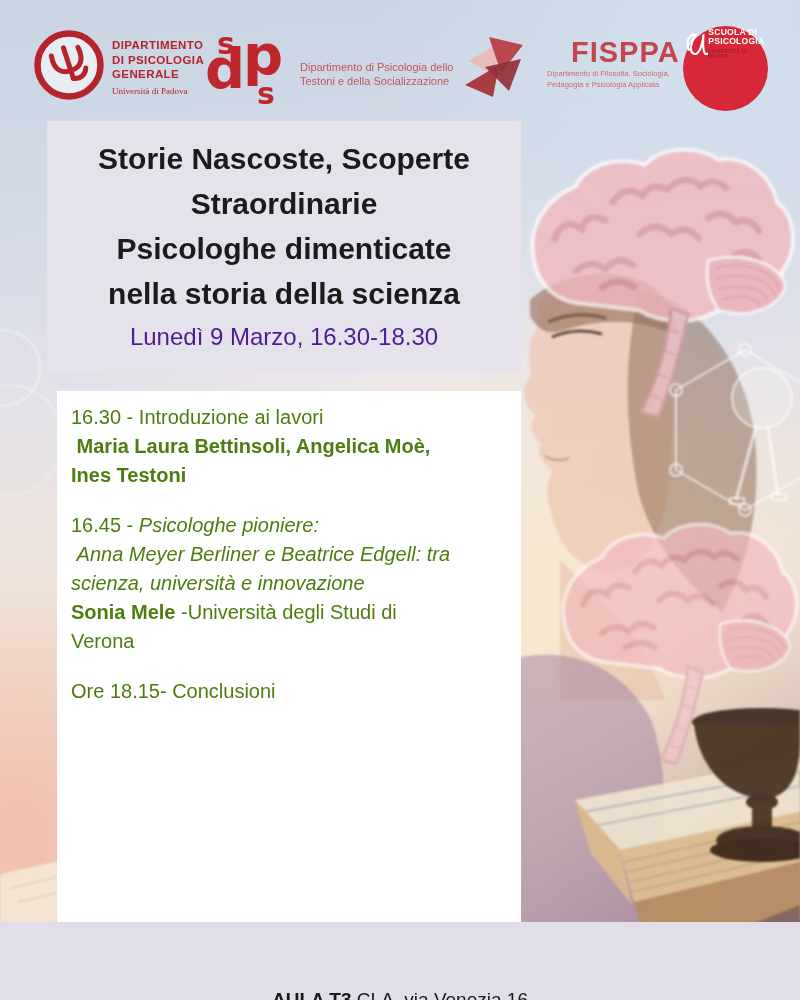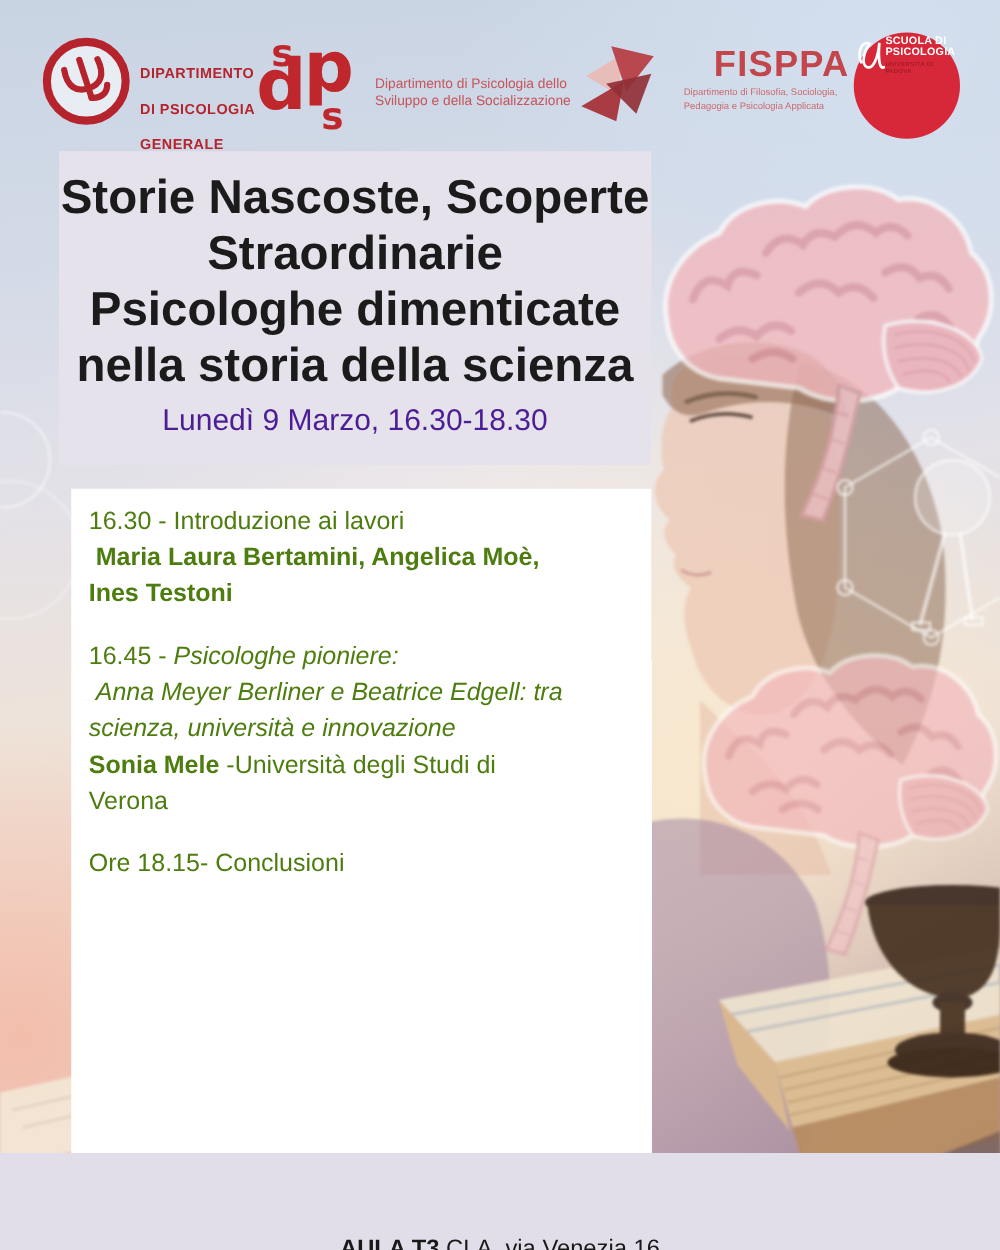--- a/index.html
+++ b/index.html
@@ -13,42 +13,42 @@
       radial-gradient(circle at 2% 83%, rgba(243,188,170,.95), rgba(243,188,170,0) 22%),
       radial-gradient(circle at 70% 62%, rgba(250,233,205,.85), rgba(250,233,205,0) 38%),
       radial-gradient(circle at 100% 94%, rgba(118,88,94,.55), rgba(118,88,94,0) 30%),
       radial-gradient(circle at 50% 42%, rgba(246,238,235,.55), rgba(246,238,235,0) 45%),
       linear-gradient(176deg,#c9d4e3 0%,#d3dae7 20%,#e3e1e8 38%,#eee3d9 56%,#f0ddcf 72%,#e7cec7 86%,#d8c2c6 100%);
   }
   .bg-art{position:absolute;left:0;top:0;filter:blur(1.1px);}
   
   .logo1{position:absolute;left:33px;top:29px;display:flex;align-items:flex-start;}
   .logo1-text{margin-left:7px;padding-top:9px;color:#b5232d;}
-  .logo1-text .l{font-weight:bold;font-size:11.5px;line-height:14.5px;letter-spacing:.4px;margin-top:14px;}
+  .logo1-text .l{font-weight:bold;font-size:11.5px;line-height:14.5px;letter-spacing:.4px;}
   .logo1-sub{font-family:"Liberation Serif",serif;font-size:9px;margin-top:4px;color:#b5232d;}
   .sdps{position:absolute;left:205px;top:27px;width:92px;height:82px;color:#c0272d;font-weight:bold;font-family:"DejaVu Sans","Liberation Sans",sans-serif;}
   .sdps span{position:absolute;line-height:1;}
   .sdps .s1{left:12px;top:2px;font-size:30px;}
   .sdps .d1{left:0px;top:14px;font-size:56px;}
   .sdps .p1{left:38px;top:0px;font-size:56px;}
   .sdps .s2{left:52px;top:52px;font-size:30px;}
   .sdps-text{position:absolute;left:300px;top:60px;color:#c4555c;font-size:11px;line-height:14px;}
   .fisppa{position:absolute;left:463px;top:31px;display:flex;}
   .fisppa-name{color:#c2464c;font-size:29px;font-weight:bold;letter-spacing:1px;line-height:30px;margin-left:24px;}
   .fisppa-sub{color:#ca6b70;font-size:7.6px;line-height:9px;margin-top:2px;}
   .scuola{position:absolute;left:683px;top:26px;width:85px;height:85px;border-radius:50%;background:#d62839;display:flex;align-items:flex-start;justify-content:center;}
   .scuola-inner{display:flex;align-items:center;}
   .scuola-text{color:#fff;font-weight:bold;font-size:8.6px;line-height:9.5px;letter-spacing:.2px;}
   .scuola-sub{color:#8f1520;font-size:4.6px;letter-spacing:.4px;margin-top:2px;}
   
   .title-block{
     position:absolute;left:47px;top:121px;width:474px;height:251px;
     background:#e6e2eb;text-align:center;padding-top:15px;box-sizing:border-box;
   }
-  .title-line{font-weight:bold;font-size:38px;line-height:45px;color:#1b1b1b;}
+  .title-line{font-weight:bold;font-size:30px;line-height:45px;color:#1b1b1b;}
   .date-line{font-size:24px;color:#4c1d95;margin-top:7px;}
   
   .program-box{
     position:absolute;left:57px;top:391px;width:464px;height:634px;
     background:#ffffff;box-sizing:border-box;padding:12px 14px;
     font-size:20px;line-height:29px;color:#4d7c0f;
   }
   .prog-item{margin:0 0 21px 0;white-space:pre-wrap;}
   .seg-b{font-weight:bold;}
   .seg-i{font-style:italic;}
@@ -180,21 +180,21 @@
   </div>
 
   <div class="sdps">
     <span class="s1">s</span>
     <span class="d1">d</span>
     <span class="p1">p</span>
     <span class="s2">s</span>
   </div>
   <div class="sdps-text">
     <div>Dipartimento di Psicologia dello</div>
-    <div>Sviluppo e della Socializzazione</div>
+    <div>Testoni e della Socializzazione</div>
   </div>
 
   <div class="fisppa">
     <svg width="80" height="70" viewBox="0 0 80 70">
       <polygon points="6,30 38,10 30,44" fill="#e8bcb9"></polygon>
       <polygon points="2,54 36,34 30,66" fill="#a83c42"></polygon>
       <polygon points="26,6 60,14 38,42" fill="#b9474e"></polygon>
       <polygon points="22,36 58,28 46,60" fill="#903036" opacity="0.92"></polygon>
     </svg>
     <div style="margin-left:4px;padding-top:6px;">
@@ -219,21 +219,21 @@
 
   <div class="title-block">
     <div class="title-line">Storie Nascoste, Scoperte</div>
     <div class="title-line">Straordinarie</div>
     <div class="title-line">Psicologhe dimenticate</div>
     <div class="title-line">nella storia della scienza</div>
     <div class="date-line">Lunedì 9 Marzo, 16.30-18.30</div>
   </div>
 
   <div class="program-box" id="program-box">
-      <p class="prog-item"><span class="seg-r">16.30 - Introduzione ai lavori</span><br><span class="seg-b"> Maria Laura Bertamini, Angelica Moè,</span><br><span class="seg-b">Ines Testoni</span></p>
+      <p class="prog-item"><span class="seg-r">16.30 - Introduzione ai lavori</span><br><span class="seg-b"> Maria Laura Bettinsoli, Angelica Moè,</span><br><span class="seg-b">Ines Testoni</span></p>
       <p class="prog-item"><span class="seg-r">16.45 - </span><span class="seg-i">Psicologhe pioniere:</span><br><span class="seg-i"> Anna Meyer Berliner e Beatrice Edgell: tra</span><br><span class="seg-i">scienza, università e innovazione</span><br><span class="seg-b">Sonia Mele</span><span class="seg-r"> -Università degli Studi di</span><br><span class="seg-r">Verona</span></p>
       <p class="prog-item"><span class="seg-r">Ore 18.15- Conclusioni</span></p>
     </div>
 
   <div class="footer">
     <div><b>AULA T3</b><span> CLA, via Venezia 16</span></div>
     
   </div>
 
 </div>

